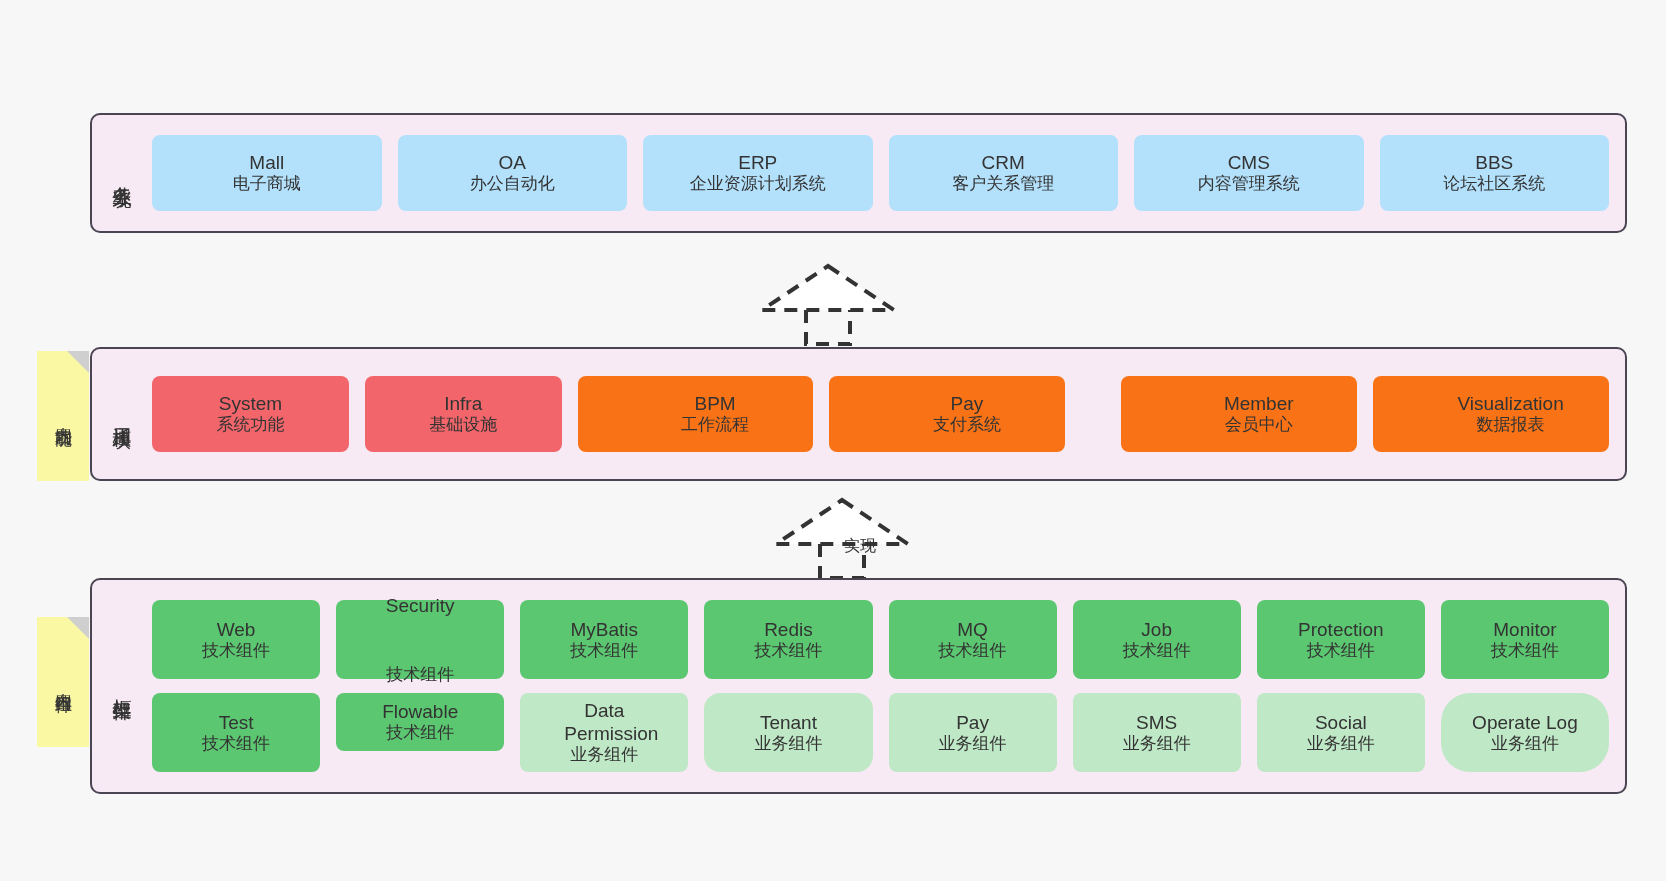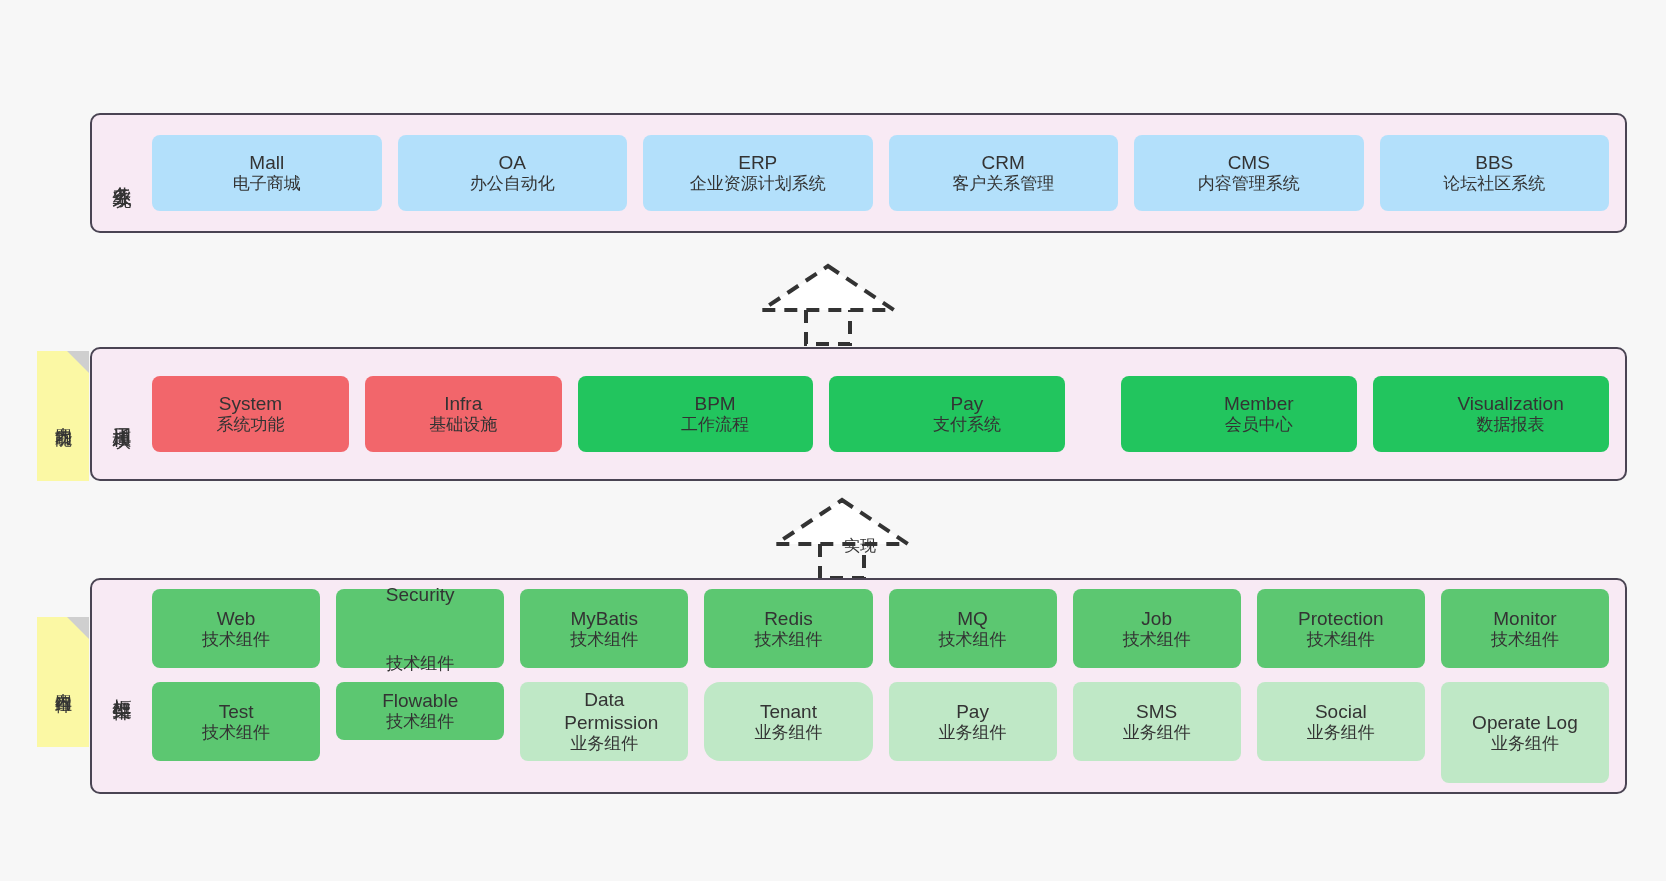--- a/index.html
+++ b/index.html
@@ -78,21 +78,21 @@
     color: #333333;
   }
   .cell .cn {
     font-size: 17px;
     color: #333333;
   }
 
   
   .c-blue       { background: #b3e0fb; }
   .c-red        { background: #f2666b; }
-  .c-pink       { background: #22c55e; padding-left: 43px; }
+  .c-pink       { background: #f97316; padding-left: 43px; }
   .c-green      { background: #5cc771; }
   .c-lightgreen { background: #bfe8c6; }
 
   
   .note {
     position: absolute;
     background: #fbf8a4;
     box-sizing: border-box;
     display: flex;
     align-items: center;
@@ -291,21 +291,21 @@
           <span class="cn">业务组件</span>
         </div>
         <div class="cell c-lightgreen" style="height:79px;">
           <span class="en">SMS</span>
           <span class="cn">业务组件</span>
         </div>
         <div class="cell c-lightgreen" style="height:79px;">
           <span class="en">Social</span>
           <span class="cn">业务组件</span>
         </div>
-        <div class="cell c-lightgreen" style="height:101px;">
+        <div class="cell c-lightgreen" style="height:79px;border-radius:29px;">
           <span class="en">Operate Log</span>
           <span class="cn">业务组件</span>
         </div>
       </div>
 
     </div>
   </div>
 
 </div>
 

